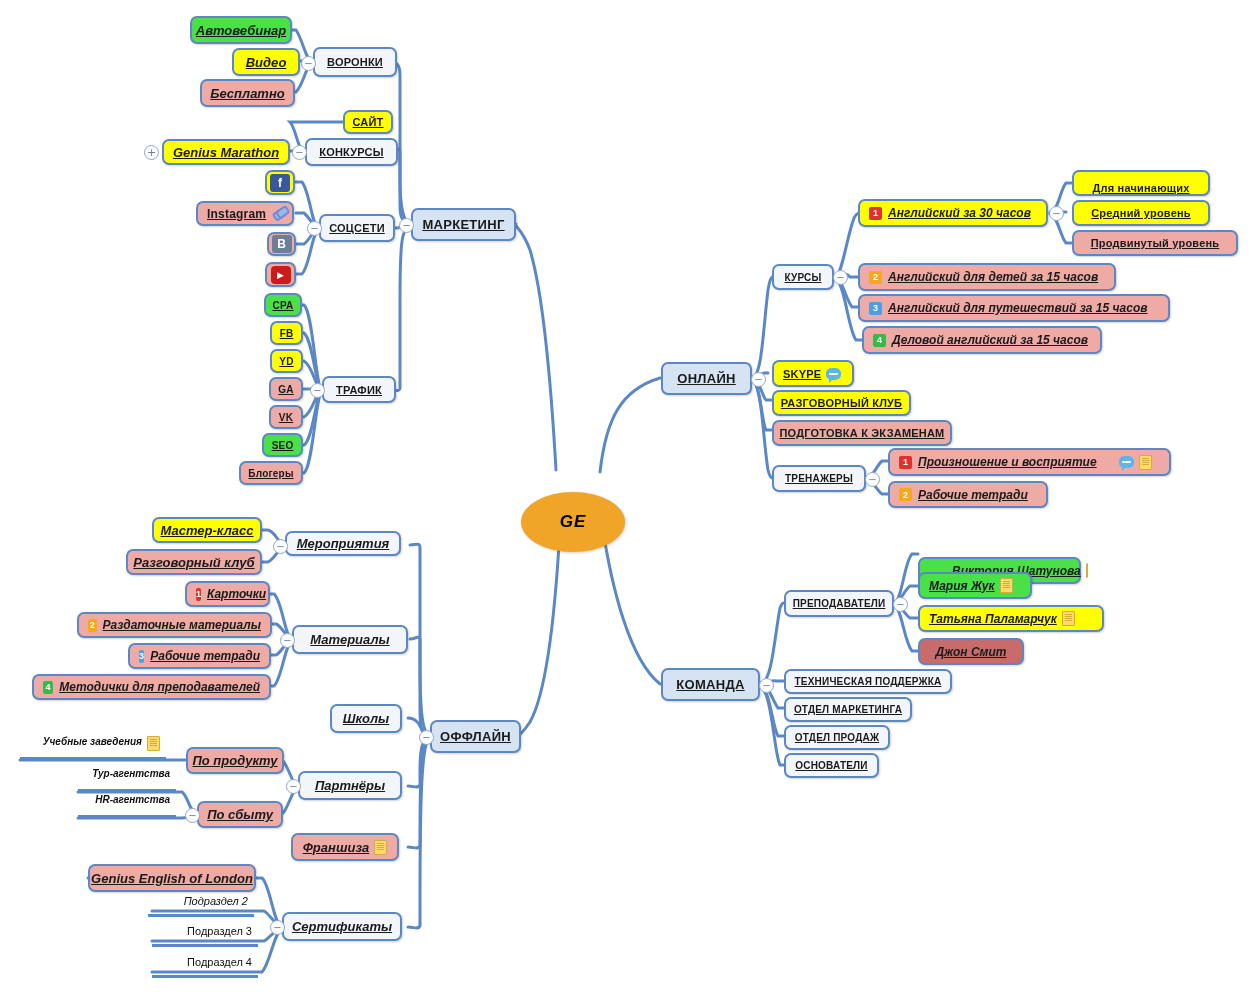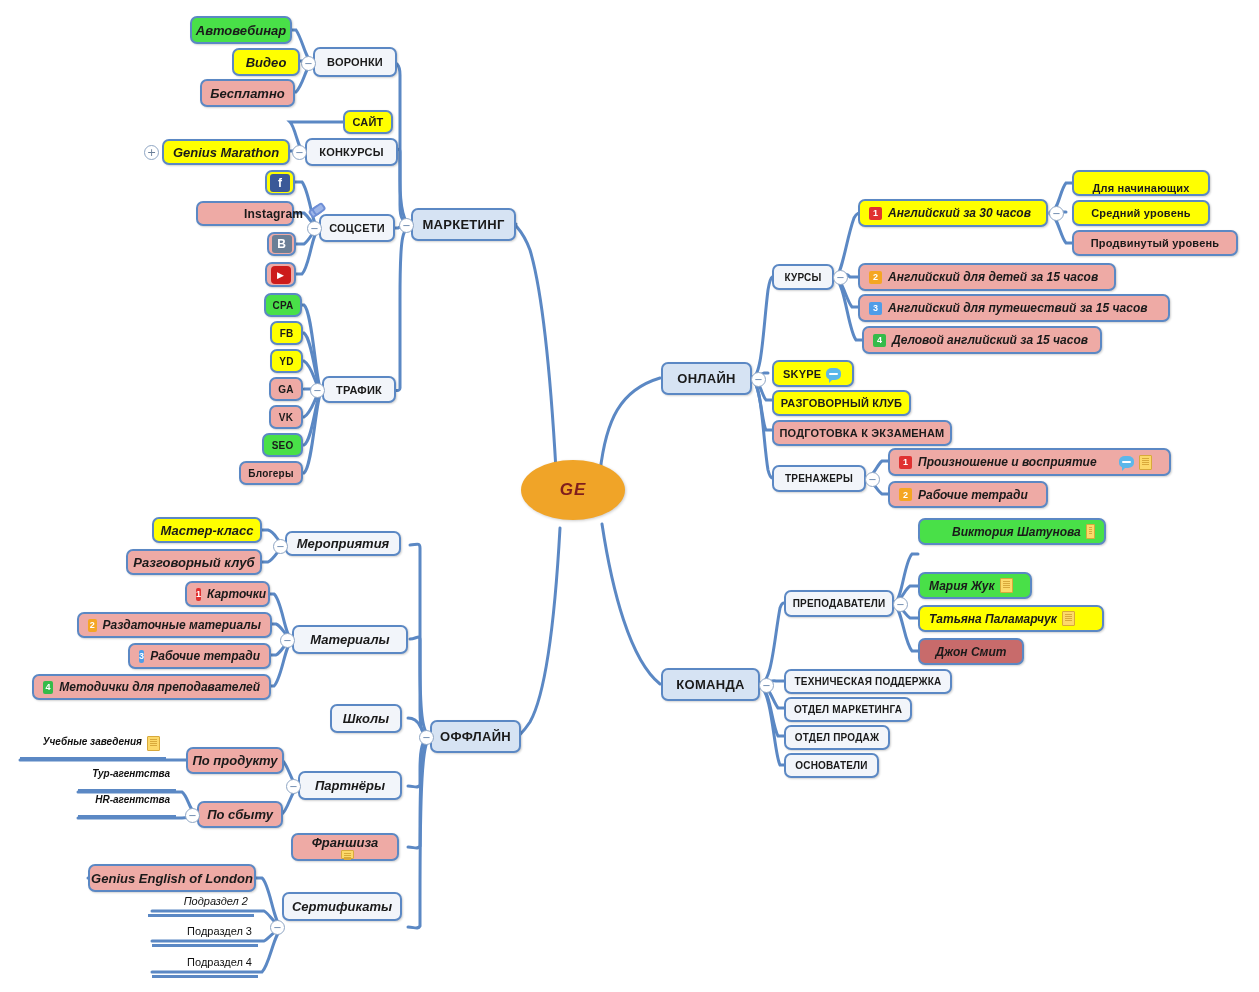--- a/index.html
+++ b/index.html
@@ -3,21 +3,21 @@
 <meta charset="utf-8">
 <style>
   html,body{margin:0;padding:0;background:#ffffff;}
   body{font-family:"Liberation Sans","DejaVu Sans",sans-serif;}
   #stage{position:relative;width:1259px;height:992px;background:#fff;overflow:hidden;}
   #wires{position:absolute;left:0;top:0;width:1259px;height:992px;pointer-events:none;}
 
   .node{position:absolute;box-sizing:border-box;display:flex;align-items:center;
         border:2px solid #5b88c4;border-radius:7px;background:#f1f4f9;
         color:#1a1a1a;white-space:nowrap;box-shadow:1px 1px 2px rgba(0,0,0,.18);}
-  .node .lbl{display:inline-block;}
+  .node .lbl{display:inline-block;text-decoration:underline;}
 
   
   .c-plain  {background:#f2f5fa;}
   .c-blue   {background:#d6e3f3;}
   .c-yellow {background:#ffff00;}
   .c-green  {background:#49e048;}
   .c-pink   {background:#eeaaa5;}
   .c-rose   {background:#c86b6b;}
 
   
@@ -26,23 +26,23 @@
   .t-ital   {font-weight:bold;font-style:italic;font-size:13px;}
   .t-italS  {font-weight:bold;font-style:italic;font-size:12px;}
   .t-main   {font-weight:bold;font-size:13px;letter-spacing:.3px;}
   .t-sub    {font-weight:normal;font-size:11px;}
   .t-tinyIt {font-weight:bold;font-style:italic;font-size:10px;}
 
   .pad{padding:0 9px;}
   .ctr{justify-content:center;}
 
   
-  #root{position:absolute;left:521px;top:460px;width:104px;height:60px;
+  #root{position:absolute;left:521px;top:492px;width:104px;height:60px;
         background:#f0a428;border-radius:50%;display:flex;align-items:center;justify-content:center;
-        color:#7f1d1d;font-style:italic;font-weight:bold;font-size:17px;letter-spacing:1px;
+        color:#000000;font-style:italic;font-weight:bold;font-size:17px;letter-spacing:1px;
         box-shadow:1px 1px 3px rgba(0,0,0,.2);}
 
   
   .tgl{position:absolute;width:13px;height:13px;border-radius:50%;border:1px solid #8fa6c4;
        background:#fff;display:flex;align-items:center;justify-content:center;
        font-size:10px;line-height:1;color:#5b7ba5;font-family:"DejaVu Sans",sans-serif;}
 
   
   .bare{position:absolute;display:flex;align-items:flex-start;justify-content:flex-end;
         box-sizing:border-box;border-bottom:3px solid #5b88c4;color:#111;white-space:nowrap;
@@ -233,21 +233,21 @@
 
   <div class="node c-plain ctr t-caps" style="left:319px;top:214px;width:76px;height:28px;">
     <span class="lbl">СОЦСЕТИ</span>
   </div>
   <div class="tgl" style="left:307px;top:221px;">−</div>
 
   <div class="node c-yellow ctr" style="left:265px;top:170px;width:30px;height:25px;">
     <span class="sg sg-fb">f</span>
   </div>
   <div class="node c-pink pad" style="left:196px;top:201px;width:98px;height:25px;">
-    <span class="lbl t-capsS" style="font-size:12px;margin-left:37px;">Instagram</span>
+    <span class="lbl t-capsS" style="font-size:12px;">Instagram</span>
     <span class="ic ic-link"></span>
   </div>
   <div class="node c-pink ctr" style="left:267px;top:232px;width:29px;height:24px;">
     <span class="sg sg-vk">B</span>
   </div>
   <div class="node c-pink ctr" style="left:265px;top:262px;width:31px;height:25px;">
     <span class="sg sg-yt">▶</span>
   </div>
 
   <div class="node c-plain ctr t-caps" style="left:322px;top:376px;width:74px;height:27px;">
@@ -336,21 +336,21 @@
   <div class="node c-pink pad" style="left:888px;top:481px;width:160px;height:27px;">
     <span class="bdg b2">2</span>
     <span class="lbl t-italS">Рабочие тетради</span>
   </div>
 
   <div class="node c-plain ctr t-capsS" style="left:784px;top:590px;width:110px;height:27px;">
     <span class="lbl">ПРЕПОДАВАТЕЛИ</span>
   </div>
   <div class="tgl" style="left:893px;top:597px;">−</div>
 
-  <div class="node c-green pad" style="left:918px;top:518px;width:188px;height:27px;padding-left:32px;">
+  <div class="node c-green pad" style="left:918px;top:557px;width:163px;height:27px;padding-left:32px;">
     <span class="lbl t-italS">Виктория Шатунова</span>
     <span class="ic ic-doc"></span>
   </div>
   <div class="node c-green pad" style="left:918px;top:572px;width:114px;height:27px;">
     <span class="lbl t-italS">Мария Жук</span>
     <span class="ic ic-doc"></span>
   </div>
   <div class="node c-yellow pad" style="left:918px;top:605px;width:186px;height:27px;">
     <span class="lbl t-italS">Татьяна Паламарчук</span>
     <span class="ic ic-doc"></span>
@@ -427,26 +427,26 @@
     <span class="lbl">Учебные заведения</span>
     <span class="ic ic-doc"></span>
   </div>
   <div class="bare t-tinyIt" style="left:78px;top:768px;width:98px;height:24px;">
     <span class="lbl">Тур-агентства</span>
   </div>
   <div class="bare t-tinyIt" style="left:78px;top:794px;width:98px;height:24px;">
     <span class="lbl">HR-агентства</span>
   </div>
 
-  <div class="node c-pink pad ctr" style="left:291px;top:833px;width:108px;height:28px;flex-direction:column;">
+  <div class="node c-pink pad ctr" style="left:291px;top:833px;width:108px;height:28px;">
     <span class="lbl t-ital">Франшиза</span>
     <span class="ic ic-doc"></span>
   </div>
 
-  <div class="node c-plain ctr t-ital" style="left:282px;top:892px;width:120px;height:29px;">
+  <div class="node c-plain ctr t-ital" style="left:282px;top:912px;width:120px;height:29px;">
     <span class="lbl">Сертификаты</span>
   </div>
   <div class="tgl" style="left:270px;top:920px;">−</div>
 
   <div class="node c-pink ctr t-ital" style="left:88px;top:864px;width:168px;height:28px;">
     <span class="lbl">Genius English of London</span>
     </div>
   <div class="bare t-sub" style="left:148px;top:895px;width:106px;height:22px;font-style:italic;">
     <span class="lbl">Подраздел 2</span>
     </div>

